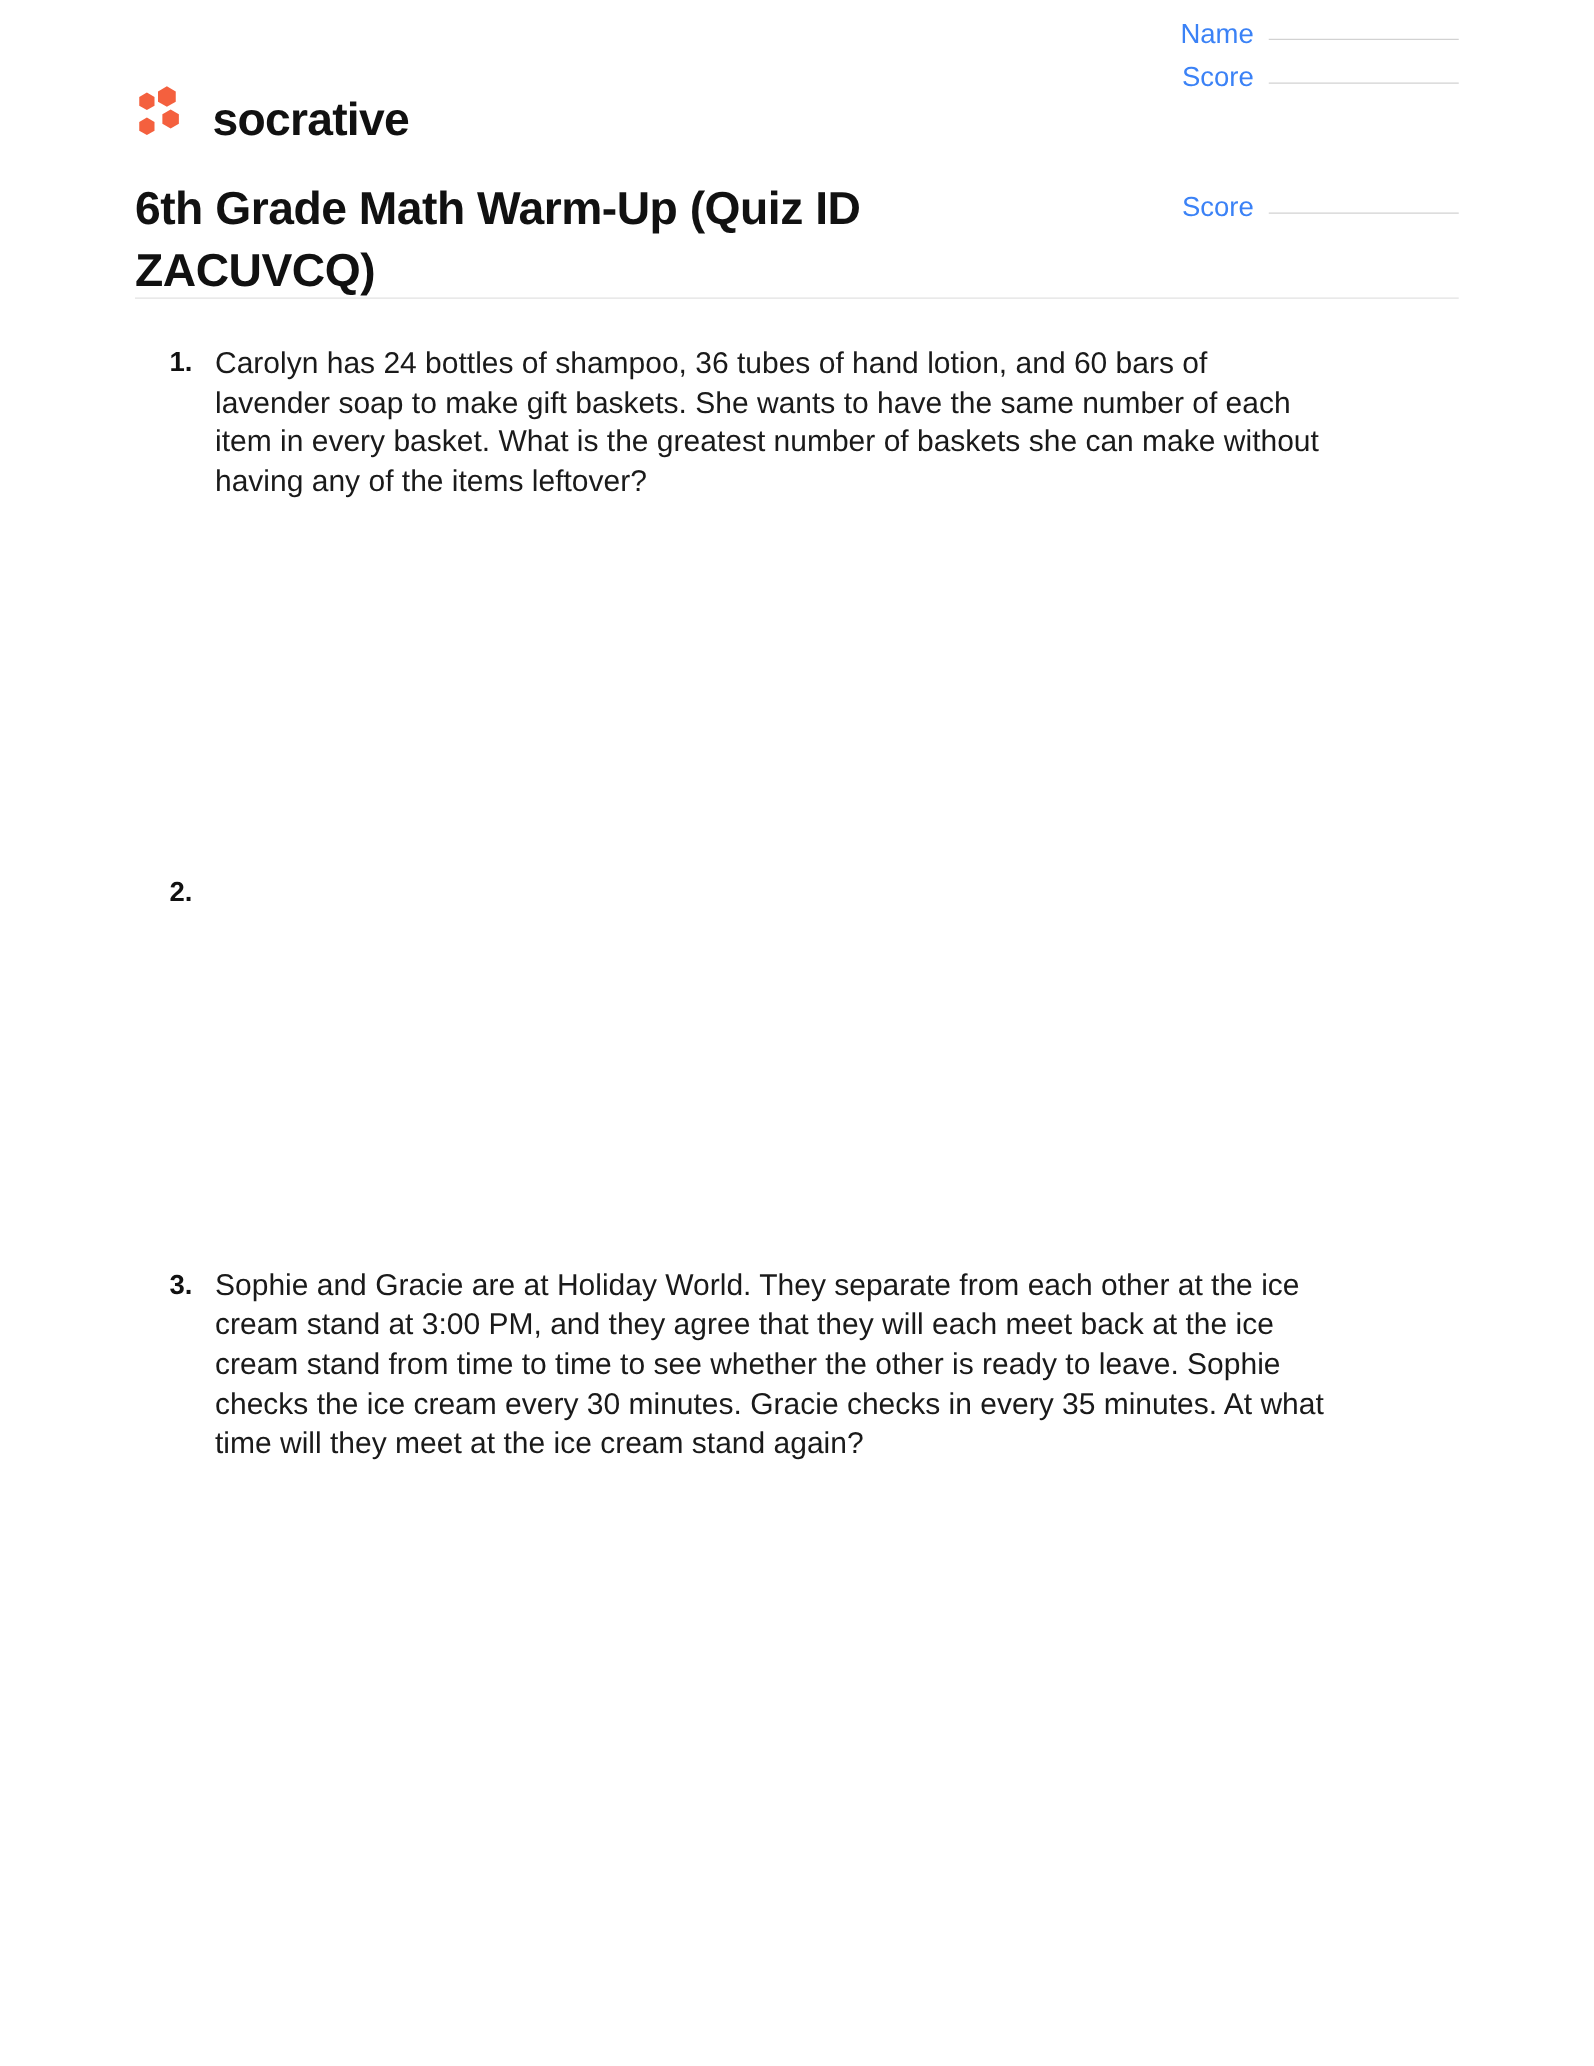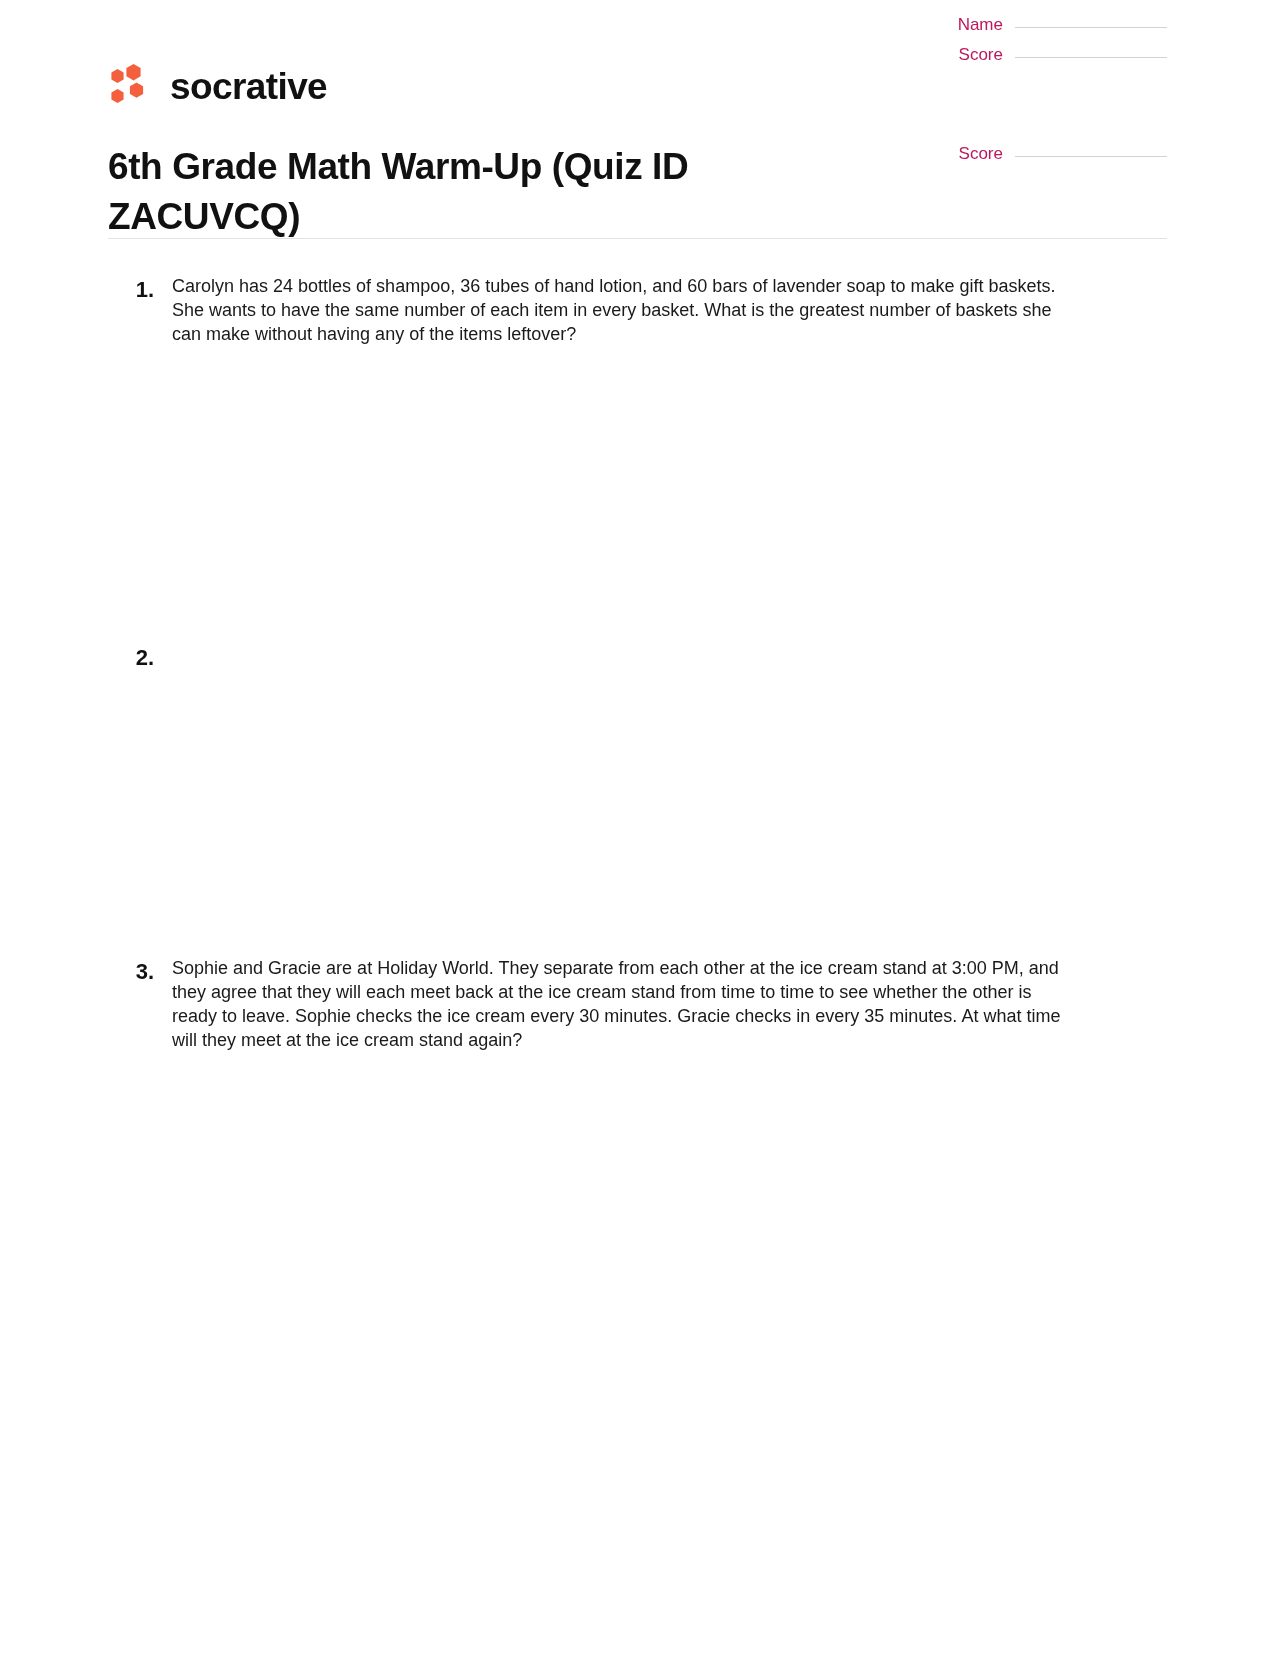--- a/index.html
+++ b/index.html
@@ -29,21 +29,21 @@
   .header {
     position: relative;
     margin: 0 108px 0 108px;
     padding-top: 58px;
     height: 238px;
     box-sizing: border-box;
   }
 
   .brand {
     display: flex;
-    align-items: center;
+    align-items: flex-end;
     gap: 16px;
     height: 56px;
   }
   .brand-mark {
     width: 46px;
     height: 46px;
     display: block;
     flex: 0 0 auto;
   }
   .brand-name {
@@ -76,22 +76,22 @@
     width: 258px;
   }
   .field-row {
     display: flex;
     align-items: baseline;
     justify-content: flex-end;
     gap: 12px;
     margin-bottom: 13px;
   }
   .field-label {
-    font-size: 17px;
-    color: #be185d;
+    font-size: 22px;
+    color: #3b82f6;
     line-height: 1;
     white-space: nowrap;
   }
   .field-line {
     width: 152px;
     height: 1px;
     background: #d2d2d2;
     display: block;
     position: relative;
     top: -2px;
@@ -123,21 +123,21 @@
     text-align: right;
     padding-right: 18px;
     box-sizing: border-box;
     font-size: 22px;
     font-weight: 700;
     color: #111111;
     line-height: 1.32;
   }
   .q-text {
     flex: 1 1 auto;
-    font-size: 18px;
+    font-size: 24px;
     line-height: 1.32;
     color: #1a1a1a;
     max-width: 890px;
   }
   .q-space-1 { height: 297px; }
   .q-space-2 { height: 285px; }
   .q-space-3 { height: 0px; }
 </style>
 </head>
 <body>

